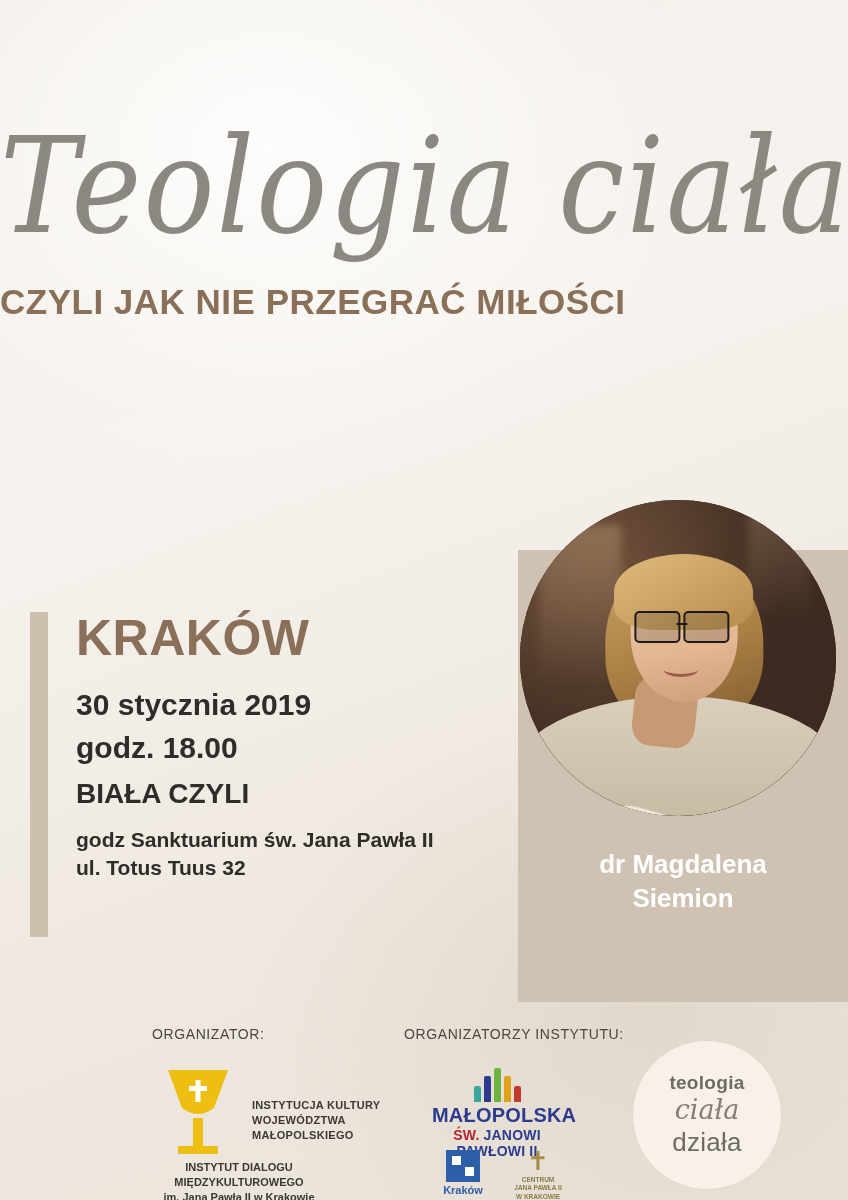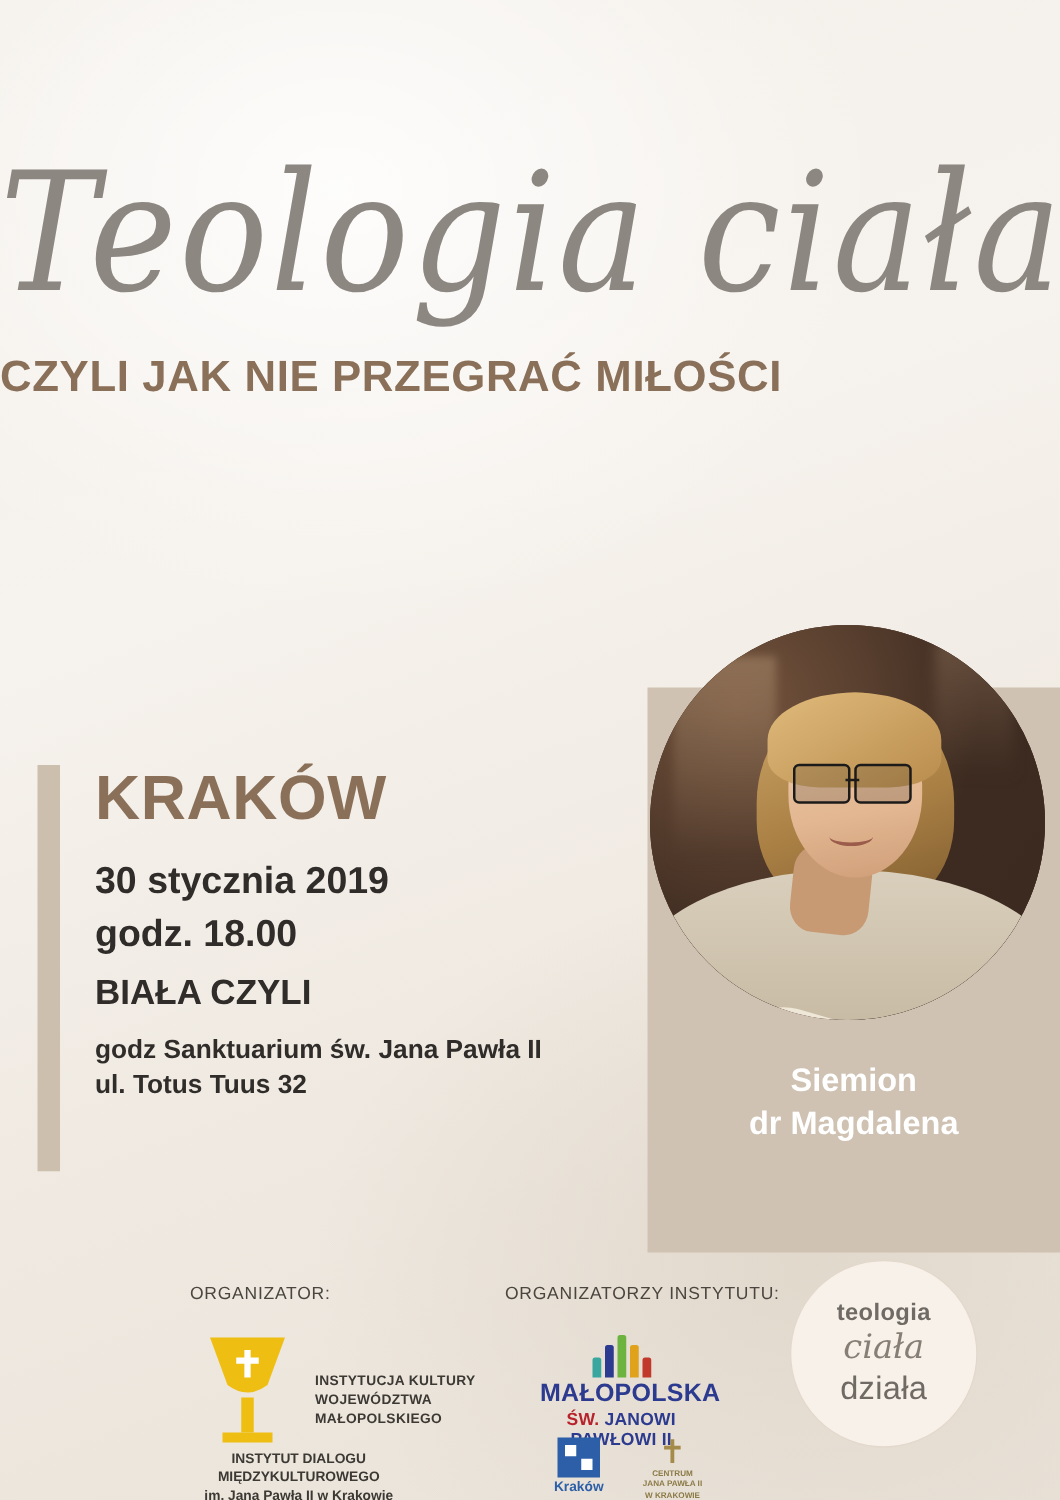--- a/index.html
+++ b/index.html
@@ -415,21 +415,21 @@
     font-weight: bold;
     line-height: 1.3;
     color: #8b7a46;
     margin-top: 2px;
   }
 
   
   .stamp {
     position: absolute;
     left: 632px;
-    top: 1008px;
+    top: 1040px;
     width: 148px;
     height: 148px;
     border-radius: 50%;
     background: #f7f1ea;
     border: 1px solid #e3d8cb;
     display: flex;
     flex-direction: column;
     align-items: center;
     justify-content: center;
     color: #6f6a64;
@@ -493,22 +493,22 @@
     <div class="face"></div>
     <div class="hair-front"></div>
     <div class="glasses">
       <div class="lens l"></div>
       <div class="lens r"></div>
       <div class="bridge"></div>
     </div>
     <div class="smile"></div>
   </div>
   <div class="speaker-name">
+    <div>dr Magdalena</div>
     <div>Siemion</div>
-    <div>dr Magdalena</div>
   </div>
 
   <div class="footer">
     <div class="footer-label lbl-organizer">ORGANIZATOR:</div>
     <div class="footer-label lbl-institute">ORGANIZATORZY INSTYTUTU:</div>
 
     <div class="chalice-wrap">
       <svg viewBox="0 0 100 100" width="100" height="100" aria-hidden="true">
         <path d="M20 8 H80 L66 46 Q50 58 34 46 Z" fill="#efbe12"></path>
         <rect x="45" y="56" width="10" height="28" fill="#efbe12"></rect>

